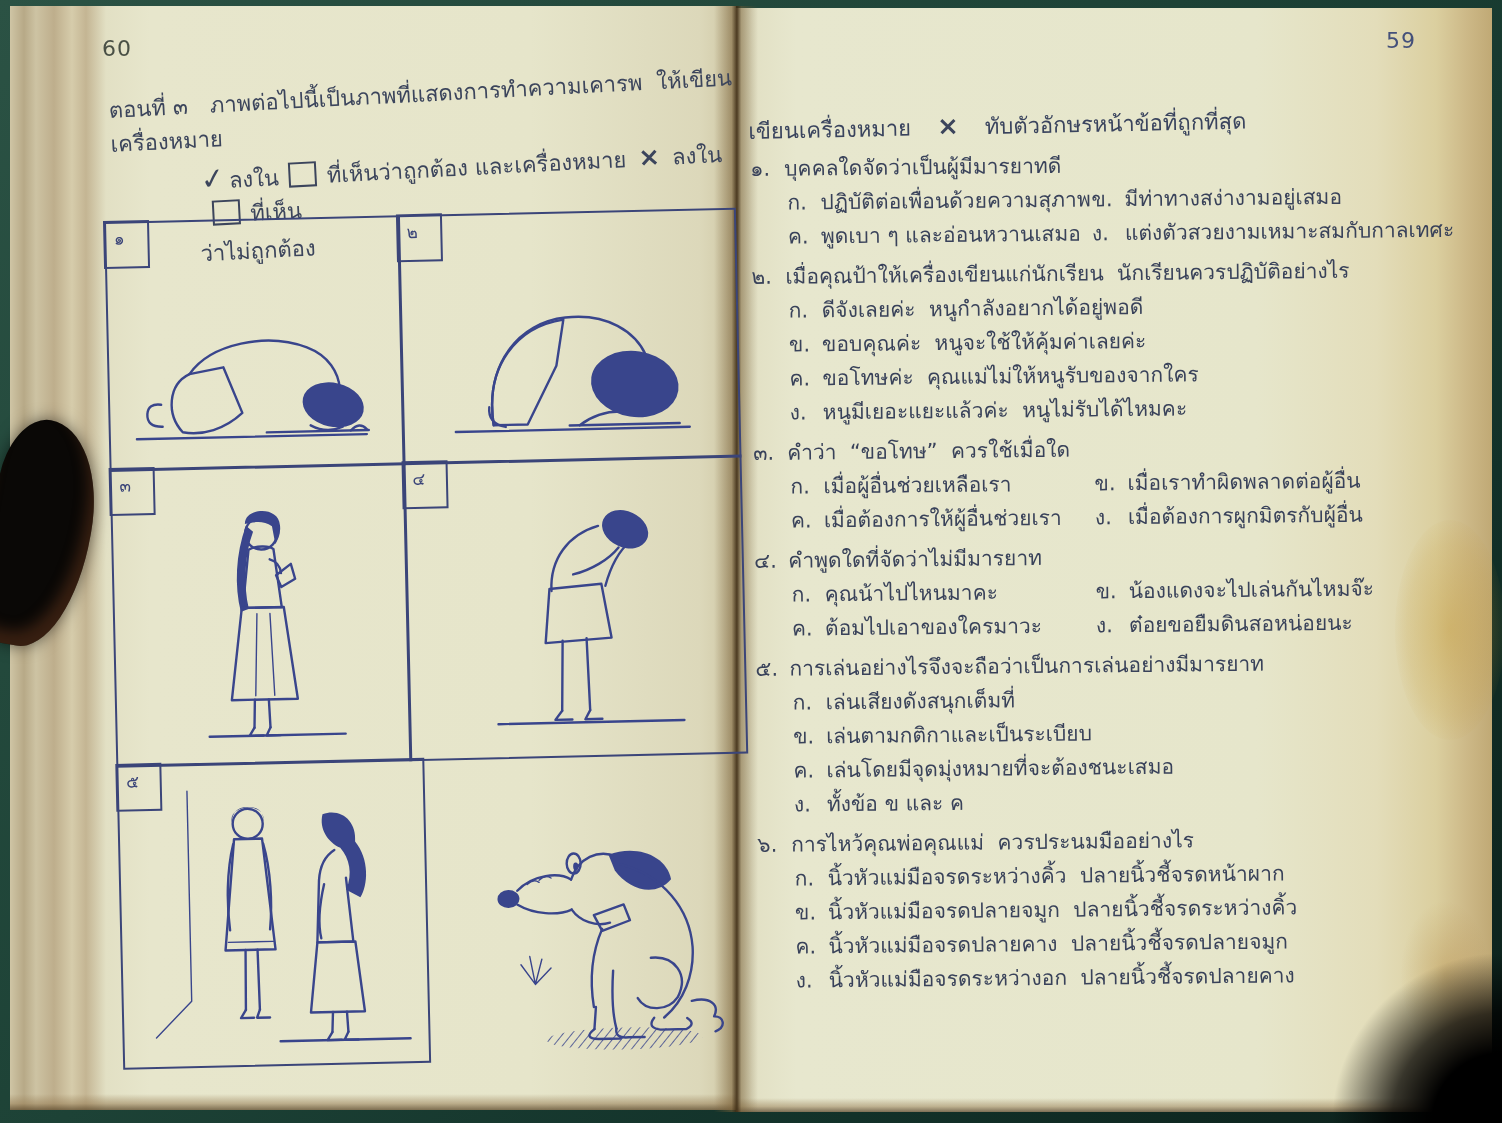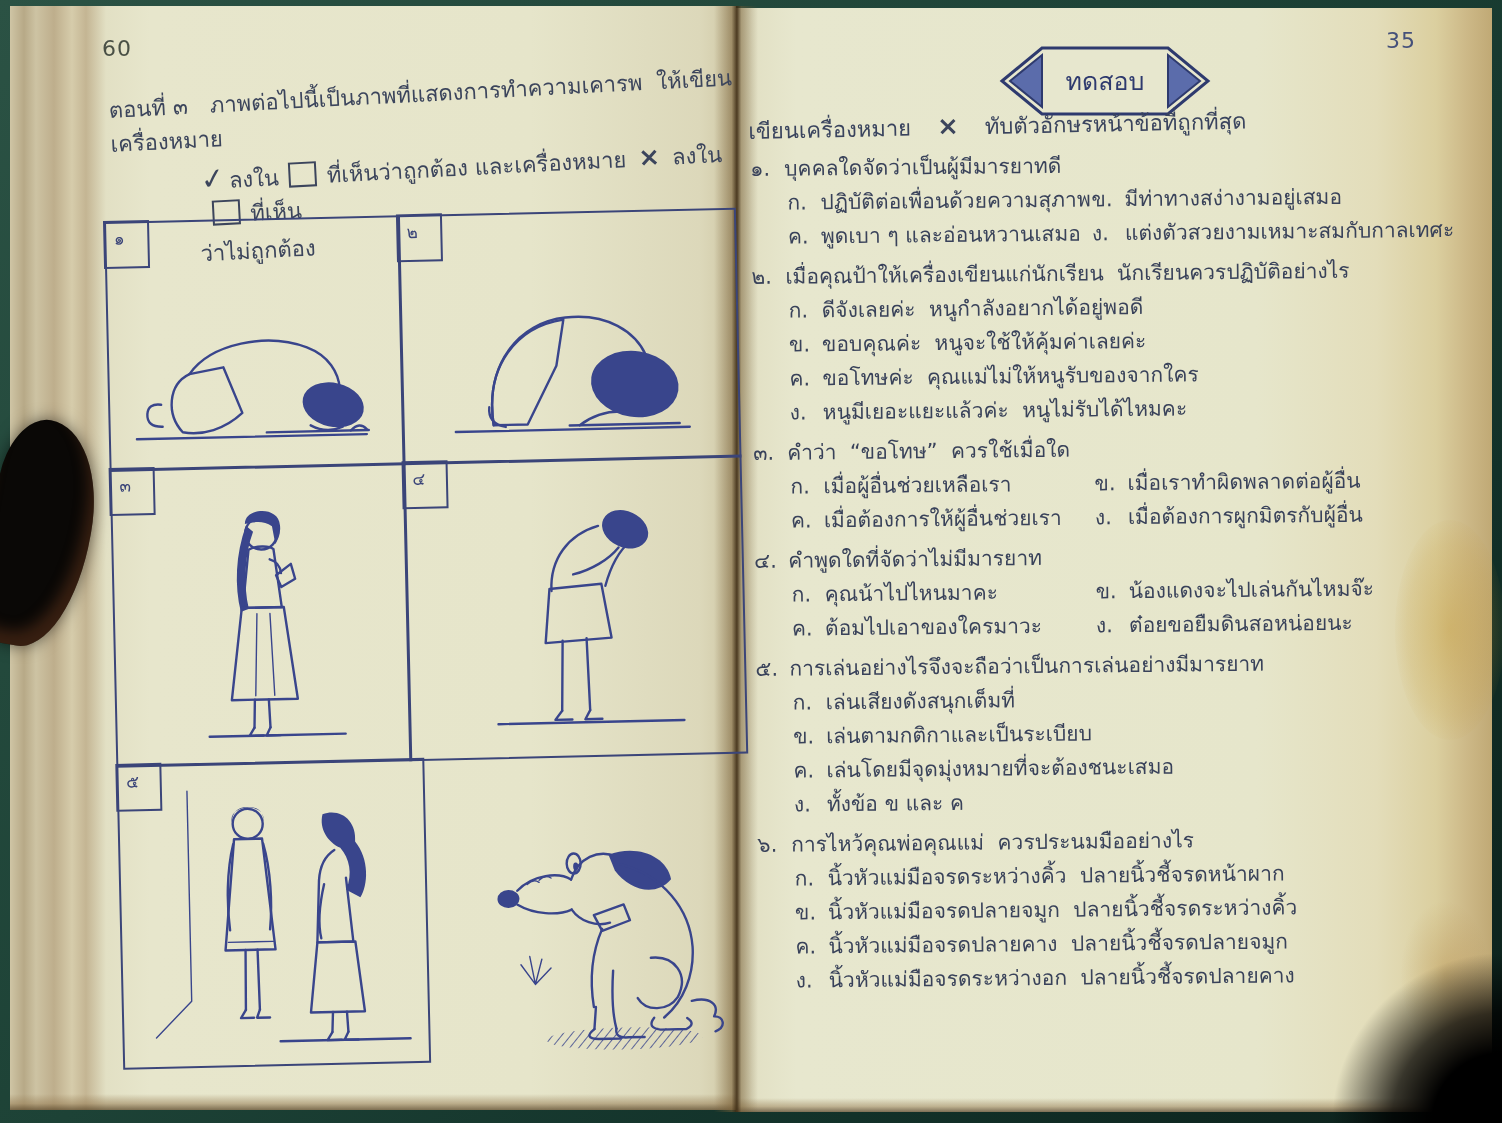--- a/index.html
+++ b/index.html
@@ -219,30 +219,22 @@
         <path class="s" d="M120,218 q-12,9 4,10 l22,0 M142,218 q-2,10 12,9 l16,0"></path>
         <path class="s" d="M150,54 C192,66 218,100 220,138 C221,166 210,192 190,208"></path>
         <path class="s" d="M178,148 C202,146 216,166 204,188 C194,202 172,202 164,188"></path>
         <path class="s" d="M218,192 C236,188 246,196 240,208 C250,208 252,219 241,223"></path>
         <path class="s" d="M180,208 q-8,10 6,12 l26,0 q10,-5 1,-11"></path>
         <path class="s2" d="M62,172 l-5,-28 m5,28 l7,-25 m-7,25 l-14,-20 m14,20 l16,-16"></path>
       </svg>
     </div>
   </div>
 
-  <div class="pn pn-r">35</div>
-
-  <div class="banner">
-    <svg width="218" height="78" viewBox="0 0 218 78">
-      <path d="M6,39 L46,6 L172,6 L212,39 L172,72 L46,72 Z" fill="#e7e7ce" stroke="#2e3a6e" stroke-width="3"></path>
-      <path d="M14,39 L46,13 L46,65 Z" fill="#5b6cab" stroke="#2e3a6e" stroke-width="2"></path>
-      <path d="M204,39 L172,13 L172,65 Z" fill="#5b6cab" stroke="#2e3a6e" stroke-width="2"></path>
-      <text x="109" y="48" text-anchor="middle" font-size="25" fill="#2e3a6e">ทดสอบ</text>
-    </svg>
-  </div>
+  <div class="pn pn-r">59</div>
+
 
   <div class="rinstr">
     <span>เขียนเครื่องหมาย</span><span class="crs">×</span><span>ทับตัวอักษรหน้าข้อที่ถูกที่สุด</span>
   </div>
 
   <div class="qwrap">
 
     <div class="q">
       <div class="q-head">
           <span class="qnum">๑.</span>

